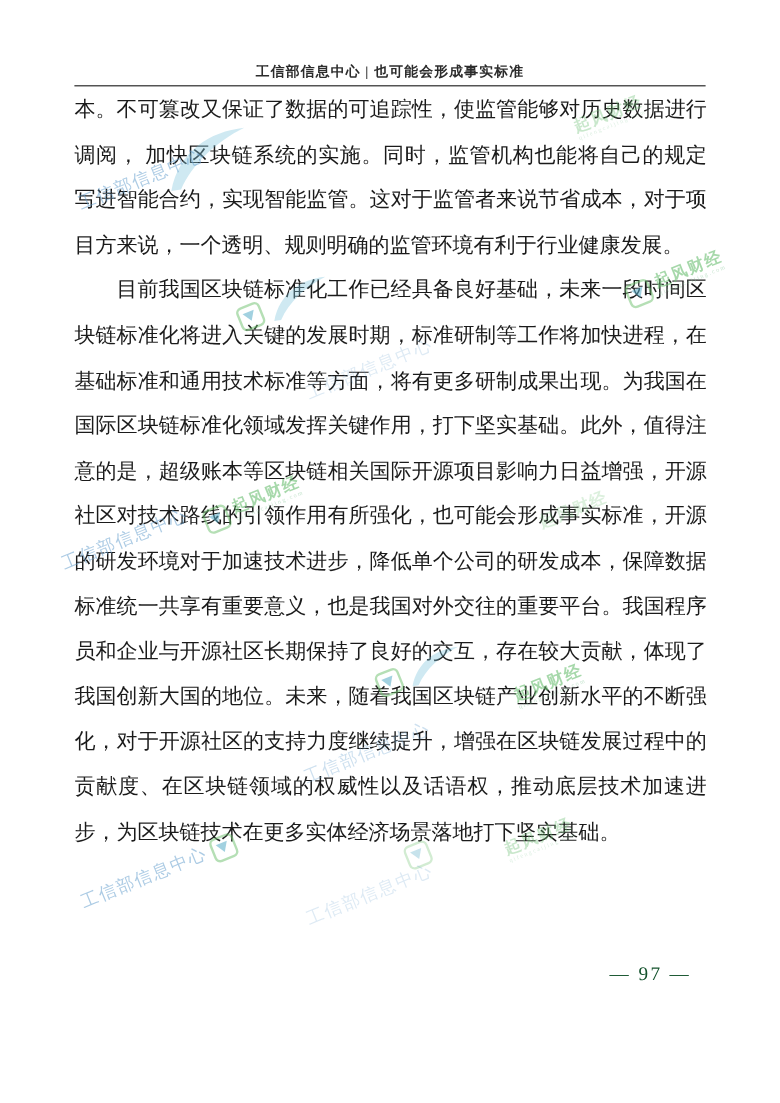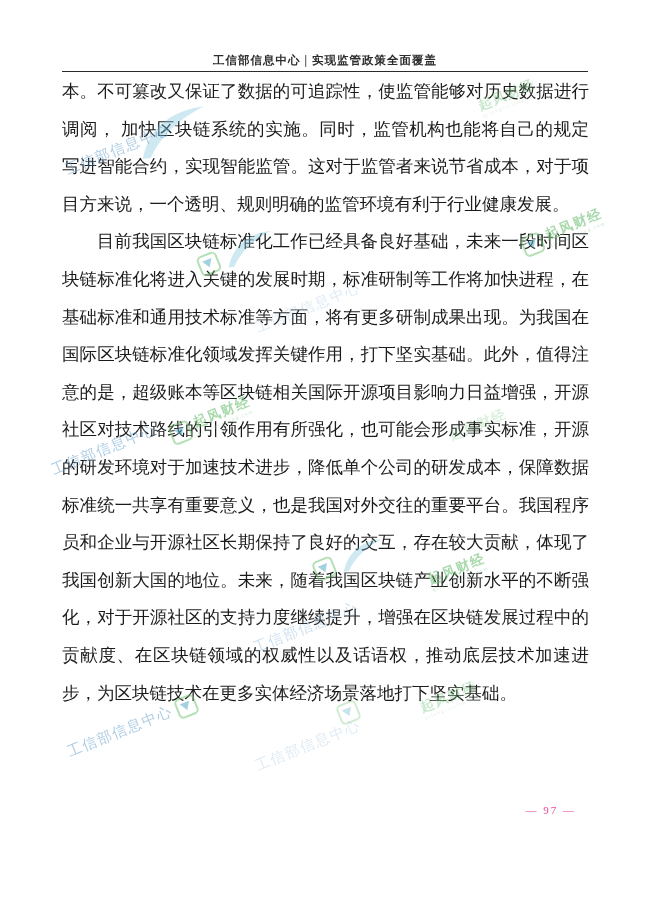--- a/index.html
+++ b/index.html
@@ -30,21 +30,21 @@
     font-size:17.5px;
     line-height:37.6px;
     text-align:justify;
     text-justify:inter-character;
   }
   .para{text-indent:2em;}
   .para.no-indent{text-indent:0;}
   
   .page-number{
     position:absolute;right:74px;top:804px;
-    font-size:11px;color:#ec4899;letter-spacing:2px;
+    font-size:16px;color:#14532d;letter-spacing:2px;
   }
   
   .wm{
     position:absolute;
     display:flex;align-items:center;gap:5px;
     transform:rotate(-22deg);
     pointer-events:none;
     z-index:2;
   }
   .wm-org{
@@ -163,21 +163,21 @@
     <span class="wm-col">
       <span class="wm-brand">起风财经</span>
       <span class="wm-sub">qifengcaijing.com</span>
     </span>
   </div>
   <div class="wm fainter" style="left:252px;top:736px;">
     <span class="wm-org">工信部信息中心</span>
   </div>
 
   <div class="doc-header">
-    <span class="doc-header-title">工信部信息中心 | 实现监管政策全面覆盖</span>
+    <span class="doc-header-title">工信部信息中心 | 也可能会形成事实标准</span>
   </div>
   <div class="doc-header-rule"></div>
 
   <div class="doc-body">
     <div class="para no-indent">本。不可篡改又保证了数据的可追踪性，使监管能够对历史数据进行调阅， 加快区块链系统的实施。同时，监管机构也能将自己的规定写进智能合约，实现智能监管。这对于监管者来说节省成本，对于项目方来说，一个透明、规则明确的监管环境有利于行业健康发展。</div>
     <div class="para">目前我国区块链标准化工作已经具备良好基础，未来一段时间区块链标准化将进入关键的发展时期，标准研制等工作将加快进程，在基础标准和通用技术标准等方面，将有更多研制成果出现。为我国在国际区块链标准化领域发挥关键作用，打下坚实基础。此外，值得注意的是，超级账本等区块链相关国际开源项目影响力日益增强，开源社区对技术路线的引领作用有所强化，也可能会形成事实标准，开源的研发环境对于加速技术进步，降低单个公司的研发成本，保障数据标准统一共享有重要意义，也是我国对外交往的重要平台。我国程序员和企业与开源社区长期保持了良好的交互，存在较大贡献，体现了我国创新大国的地位。未来，随着我国区块链产业创新水平的不断强化，对于开源社区的支持力度继续提升，增强在区块链发展过程中的贡献度、在区块链领域的权威性以及话语权，推动底层技术加速进步，为区块链技术在更多实体经济场景落地打下坚实基础。</div>
   </div>
 
   <div class="page-number">— 97 —</div>
 

